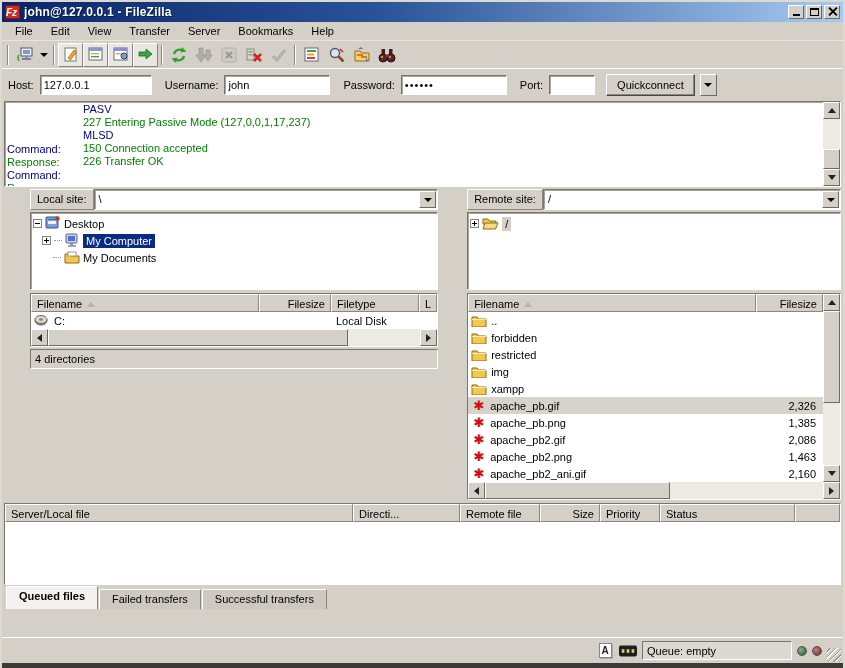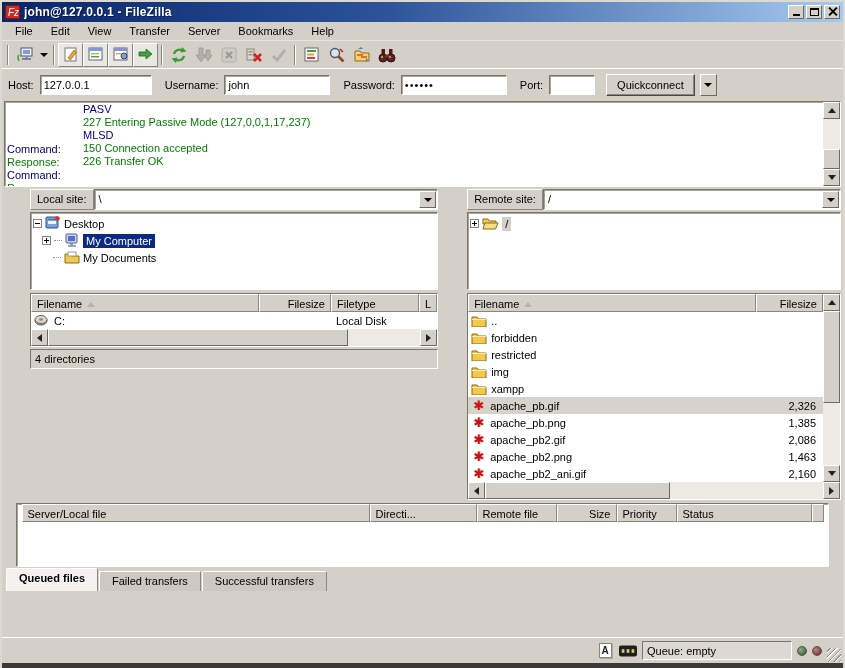--- a/index.html
+++ b/index.html
@@ -8,22 +8,22 @@
     position: relative; width: 845px; height: 668px;
     background: #d4d0c8; overflow: hidden;
     border-left: 2px solid #dcd9d1; border-top: 2px solid #dcd9d1; border-right: 2px solid #dcd9d1;
     font-size: 11px; color: #000;
   }
   
   .raised  { border: 1px solid; border-color: #ffffff #6e6a62 #6e6a62 #ffffff; background:#d4d0c8; }
   
   .titlebar { height: 20px; display:flex; align-items:center; gap:4px; padding:0 3px;
     background: linear-gradient(to right, #0a246a 0%, #2a5398 45%, #a6caf0 100%); }
-  .fzlogo { width:15px; height:14px; background:#cf2b20; color:#fff; font-weight:normal; font-style:italic;
-    font-size:10px; line-height:14px; text-align:right; border:1px solid #7e150e; }
+  .fzlogo { width:15px; height:14px; background:#cf2b20; color:#fff; font-weight:bold; font-style:italic;
+    font-size:10px; line-height:14px; text-align:left; border:1px solid #7e150e; }
   .title-text { flex:1; color:#fff; font-weight:bold; font-size:12px; letter-spacing:.2px;
     text-shadow: 1px 1px 0 rgba(0,0,0,.45); white-space:nowrap; overflow:hidden; }
   .tbtns { display:flex; gap:2px; }
   .tbtn { width:16px; height:14px; display:flex; align-items:flex-end; justify-content:center; }
   .glyph-min { width:7px; height:2px; background:#000; margin:0 0 2px 0; }
   .glyph-max { width:9px; height:8px; border:1px solid #000; border-top:2px solid #000; margin-bottom:2px; }
   .glyph-close { position:relative; width:9px; height:9px; margin-bottom:2px; }
   .glyph-close::before, .glyph-close::after { content:""; position:absolute; left:4px; top:-1px; width:2px; height:11px; background:#000; }
   .glyph-close::before { transform: rotate(45deg); } .glyph-close::after { transform: rotate(-45deg); }
   
@@ -96,21 +96,21 @@
   .lbody { flex:1; overflow:hidden; background:#fff; }
   .lrow { display:flex; height:17px; align-items:center; white-space:nowrap; }
   .lrow.selected { background:#d7d3cb; }
   .fname { display:flex; align-items:center; gap:4px; padding-left:3px; overflow:hidden; }
   .cell-size { text-align:right; padding-right:7px; flex:none; }
   .ficon-glyph { color:#cc1111; font-size:13px; line-height:13px; width:15px; flex:none; text-align:center;
     text-shadow: 1px 0 0 #e8b9b9; }
   .statusline { height:20px; margin-top:2px; padding:3px 4px 0; background:#d4d0c8;
     border:1px solid; border-color:#7a766e #ffffff #ffffff #7a766e; white-space:nowrap; overflow:hidden; }
   
-  .queuewrap { margin:3px 14px 0; display:flex; flex-direction:row;
+  .queuewrap { margin:3px 2px 0; display:flex; flex-direction:column;
     border:1px solid; border-color:#7a766e #ffffff #ffffff #7a766e; box-shadow: inset 1px 1px 0 #a8a49c; background:#fff;justify-content:center; }
   .qbody { height:62px; background:#fff; }
   
   .tabsrow { height:25px; display:flex; align-items:flex-start; padding:1px 0 0 4px; gap:1px; }
   .tab { height:20px; margin-top:3px; padding:3px 12px 0; background:#cdc9c1;
     border:1px solid; border-color:#ffffff #8a867e #8a867e #ffffff; border-bottom:none;
     border-radius:2px 2px 0 0; white-space:nowrap; }
   .tab.active { height:23px; margin-top:0; background:#f4f2ee; font-weight:bold; }
   
   .statusbar { position:absolute; left:0; right:0; bottom:5px; height:26px; display:flex; align-items:center;

